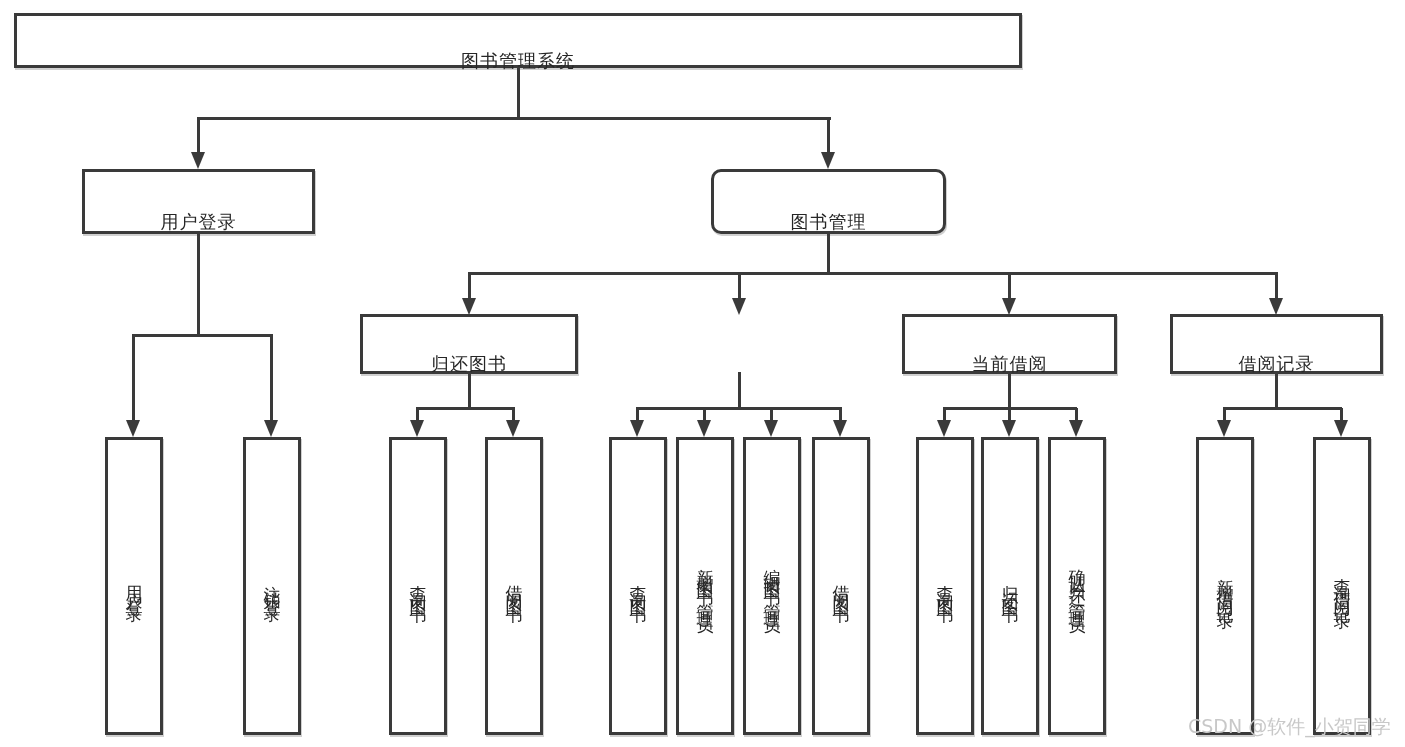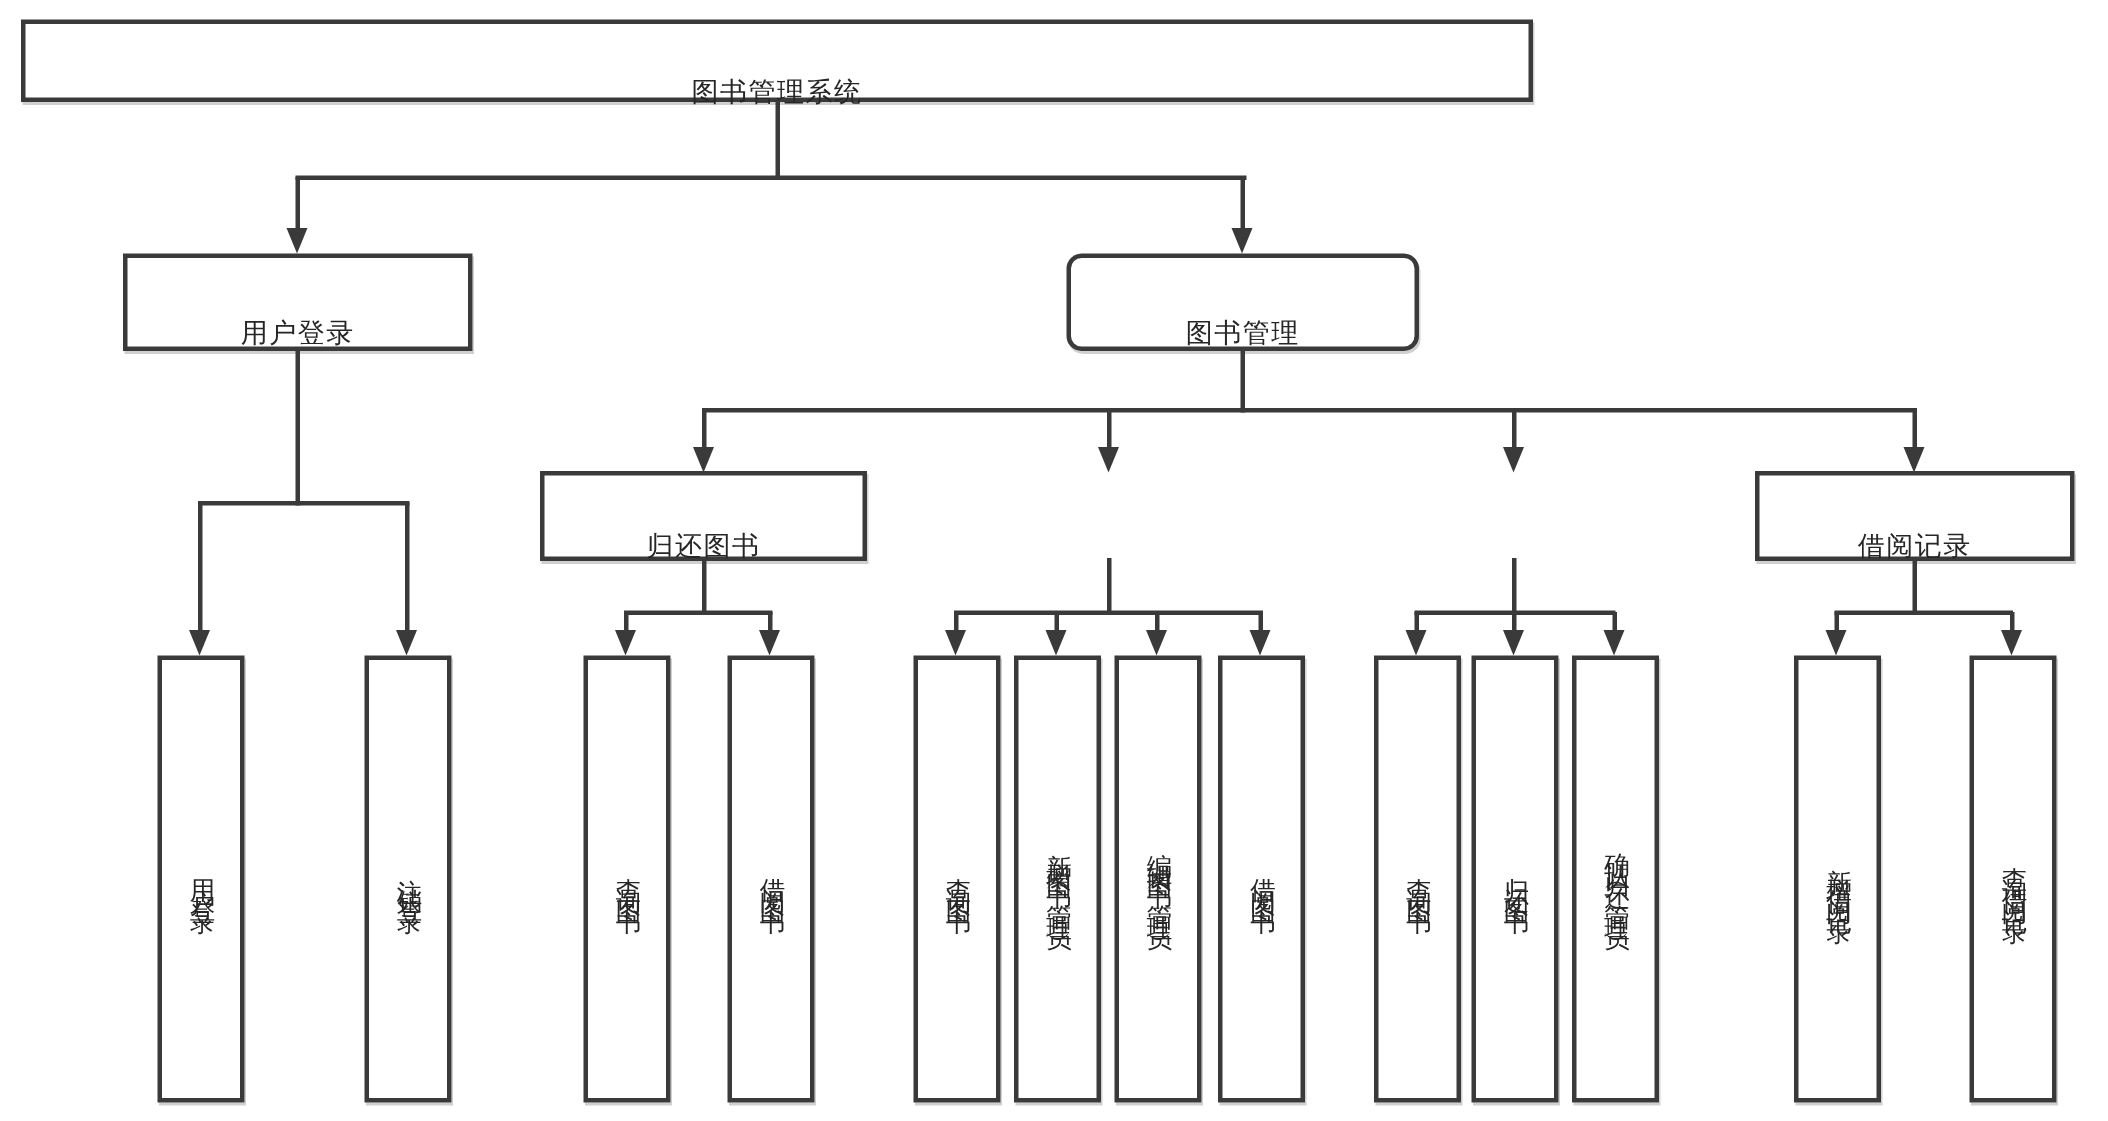--- a/index.html
+++ b/index.html
@@ -75,20 +75,23 @@
 
   <div class="node" style="left:711px; top:169px; width:235px; height:65px;border-radius:10px;">
     <span class="hlabel">图书管理</span>
   </div>
 
   <div class="node" style="left:360px; top:314px; width:218px; height:60px;">
     <span class="hlabel">归还图书</span>
   </div>
 
 
+  <div class="node" style="left:902px; top:314px; width:215px; height:60px;">
+    <span class="hlabel">当前借阅</span>
+  </div>
 
   <div class="node" style="left:1170px; top:314px; width:213px; height:60px;">
     <span class="hlabel">借阅记录</span>
   </div>
 
   <div class="node" style="left:105px; top:437px; width:58px; height:298px;">
     <span class="vtext">用户登录</span>
   </div>
 
   <div class="node" style="left:243px; top:437px; width:58px; height:298px;">
@@ -194,14 +197,15 @@
     <div class="arrow" style="left:1069px; top:420px;"></div>
 
     <div class="vline" style="left:1275px; top:372px; height:38px;"></div>
     <div class="hline" style="left:1223px; top:406.5px; width:119px;"></div>
     <div class="vline" style="left:1223px; top:408px; height:15px;"></div>
     <div class="vline" style="left:1340px; top:408px; height:15px;"></div>
     <div class="arrow" style="left:1217px; top:420px;"></div>
     <div class="arrow" style="left:1334px; top:420px;"></div>
   </div>
 
+  <div class="watermark">CSDN @软件_小贺同学</div>
 
 </div>
 
 </body></html>

